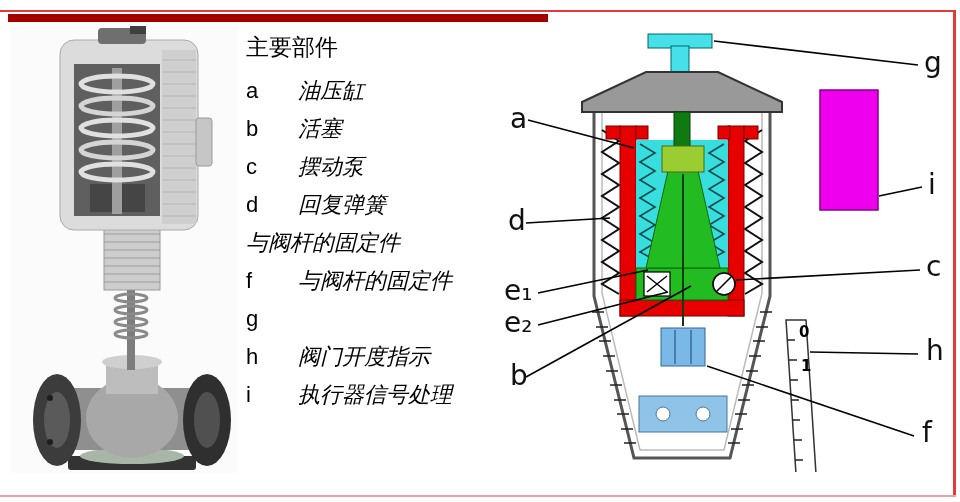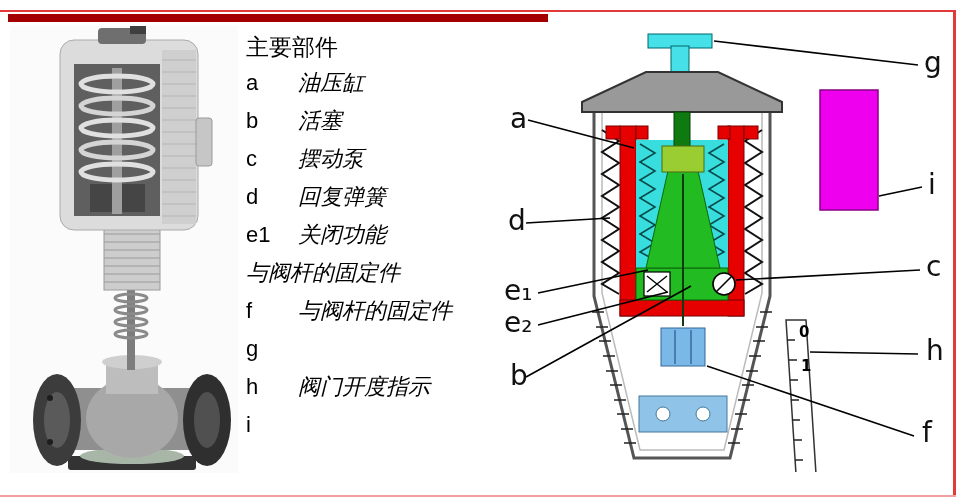--- a/index.html
+++ b/index.html
@@ -9,21 +9,21 @@
 
   .rule-top-thin   { position:absolute; left:0;   top:10px;  width:956px; height:2px; background:#e23a3a; }
   .rule-top-thick  { position:absolute; left:8px; top:14px;  width:540px; height:8px; background:#a40000; }
   .rule-right      { position:absolute; left:953px; top:10px; width:3px; height:487px; background:#e23a3a; }
   .rule-bottom     { position:absolute; left:0; top:495px; width:956px; height:2px; background:#f0a0a0; }
 
   .photo { position:absolute; left:10px; top:26px; width:228px; height:447px; background:#fbfbfb; }
   .photo svg { display:block; width:100%; height:100%; }
 
   .parts { position:absolute; left:246px; top:30px; width:252px; }
-  .parts-title { font-size:23px; line-height:34px; }
+  .parts-title { font-size:23px; line-height:34px; margin-bottom:8px; }
   .part-row { display:flex; font-size:22px; line-height:38px; }
   .part-key { width:52px; flex:0 0 52px; }
   .part-label { flex:1;font-style:italic; }
 
   .diagram { position:absolute; left:498px; top:28px; width:456px; height:444px; }
   .diagram svg { display:block; width:100%; height:100%; }
   svg text { font-family:"DejaVu Sans","Liberation Sans",sans-serif; }
   .dlabel { font-size:28px; fill:#111; }
   .ddigit { font-size:15px; font-weight:bold; fill:#000; }
 </style>
@@ -103,39 +103,36 @@
     </div>
     <div class="part-row">
       <span class="part-key">c</span>
       <span class="part-label">摆动泵</span>
     </div>
     <div class="part-row">
       <span class="part-key">d</span>
       <span class="part-label">回复弹簧</span>
     </div>
     <div class="part-row">
-      <span class="part-key">e1</span>
-      <span class="part-label">关闭功能</span>
-    </div>
-    <div class="part-row">
       <span class="part-label">与阀杆的固定件</span>
     </div>
     <div class="part-row">
       <span class="part-key">f</span>
       <span class="part-label">与阀杆的固定件</span>
     </div>
     <div class="part-row">
       <span class="part-key">g</span>
     </div>
     <div class="part-row">
       <span class="part-key">h</span>
       <span class="part-label">阀门开度指示</span>
     </div>
     <div class="part-row">
       <span class="part-key">i</span>
+      <span class="part-label">执行器信号处理</span>
     </div>
   </div>
 
   <div class="diagram">
     <svg viewBox="0 0 456 444">
 
       <rect x="322" y="62" width="58" height="120" stroke="#880088" stroke-width="1.5" fill="#ee00ee"></rect>
 
       <g>
         <polygon points="288,292 308,292 318,446 298,446" fill="#ffffff" stroke="#333" stroke-width="1.5"></polygon>

